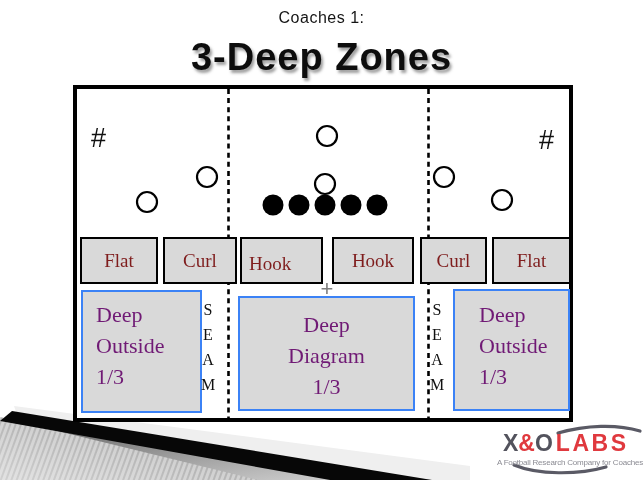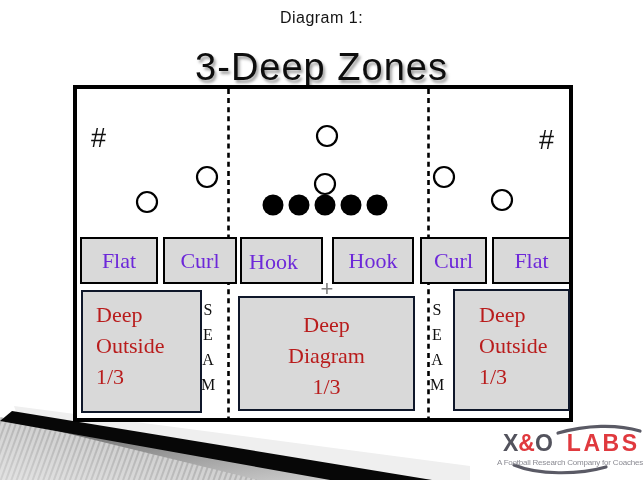--- a/index.html
+++ b/index.html
@@ -2,49 +2,49 @@
 <html style="--zone-fill: #d9d9d9; --marker-gray: #7f7f7f; --logo-red: #e0393e; --logo-gray: #53535d; --tagline-gray: #8b8b93;"><head>
 <meta charset="utf-8">
 <style>
   html,body{margin:0;padding:0;background:#ffffff;}
   .canvas{position:relative;width:643px;height:480px;background:#fff;overflow:hidden;
           font-family:"Liberation Sans",sans-serif;color:#000;}
 
   
   .kicker{position:absolute;left:0;top:9px;width:100%;text-align:center;
           font-size:16px;letter-spacing:.5px;color:#141414;}
-  .main-title{position:absolute;left:0;top:46px;width:100%;text-align:center;
-          font-size:38px;font-weight:400;letter-spacing:1px;color:#0d0d0d;
+  .main-title{position:absolute;left:0;top:36px;width:100%;text-align:center;
+          font-size:38px;font-weight:700;letter-spacing:1px;color:#0d0d0d;
           text-shadow:2px 3px 3px rgba(125,125,125,.75);}
 
   
   .field{position:absolute;left:73px;top:85px;width:500px;height:337px;
          border:4px solid #000;box-sizing:border-box;background:#fff;}
   .field-inner{position:absolute;inset:0;}
   #players-layer{position:absolute;left:0;top:0;z-index:1;}
   .dash-line{stroke:#000;stroke-width:2.6;stroke-dasharray:5 4.1;}
   .ol{fill:#000;}
   .sk{fill:#fff;stroke:#000;stroke-width:2.2;}
   .hash{position:absolute;font-size:27px;color:#111;z-index:1;font-family:"Liberation Sans",sans-serif;}
   .hash.left{left:14px;top:34px;}
   .hash.right{left:462px;top:36px;}
 
   .zone{position:absolute;background:var(--zone-fill,#d9d9d9);border:2px solid #000;
         box-sizing:border-box;z-index:2;display:flex;align-items:center;justify-content:center;
-        font-family:"Liberation Serif",serif;font-size:22px;color:#6d28d9;}
+        font-family:"Liberation Serif",serif;font-size:19px;color:#7f1d1d;}
   .z-flat-l{left:3px;top:148px;width:78px;height:47px;}
   .z-curl-l{left:86px;top:148px;width:74px;height:47px;}
   .z-hook-l{left:163px;top:148px;width:83px;height:47px;justify-content:flex-start;padding-left:7px;align-items:flex-end;padding-bottom:7px;}
   .z-hook-r{left:255px;top:148px;width:82px;height:47px;}
   .z-curl-r{left:343px;top:148px;width:67px;height:47px;}
   .z-flat-r{left:415px;top:148px;width:79px;height:47px;}
 
-  .deep{position:absolute;background:var(--zone-fill,#d9d9d9);border:2px solid #0f172a;
+  .deep{position:absolute;background:var(--zone-fill,#d9d9d9);border:2px solid #3b82f6;
         box-sizing:border-box;z-index:2;font-family:"Liberation Serif",serif;
-        font-size:22px;line-height:31px;color:#b91c1c;}
+        font-size:22px;line-height:31px;color:#701a75;}
   .d-left{left:4px;top:201px;width:121px;height:123px;padding:7px 0 0 13px;}
   .d-mid{left:161px;top:207px;width:177px;height:115px;text-align:center;padding-top:11px;}
   .d-right{left:376px;top:200px;width:117px;height:122px;padding:8px 0 0 24px;}
   .deep div{white-space:nowrap;}
 
   .seam{position:absolute;width:18px;z-index:2;text-align:center;
         font-family:"Liberation Serif",serif;font-size:16px;line-height:25px;color:#111;}
   .seam.left{left:122px;top:208px;}
   .seam.right{left:351px;top:208px;}
 
@@ -54,30 +54,30 @@
   
   .flourish{position:absolute;left:0;top:406px;z-index:0;}
 
   
   .logo{position:absolute;left:490px;top:421px;width:153px;height:58px;z-index:2;}
   .logo svg{position:absolute;left:0;top:0;}
   .brand{position:absolute;left:13px;top:11px;white-space:nowrap;
          font-weight:700;font-size:23px;line-height:1;letter-spacing:0;}
   .brand .slate{color:var(--logo-gray,#53535d);}
   .brand .red{color:var(--logo-red,#e0393e);}
-  .brand .labs{margin-left:14px;letter-spacing:2.5px;color:var(--logo-red,#e0393e);}
+  .brand .labs{margin-left:3px;letter-spacing:2.5px;color:var(--logo-red,#e0393e);}
   .tagline{position:absolute;left:0;top:37px;width:153px;text-align:right;
            font-size:8px;letter-spacing:-0.2px;color:var(--tagline-gray,#8b8b93);white-space:nowrap;}
 </style>
 </head>
 <body>
 
 <div class="canvas">
 
-  <div class="kicker">Diagram 1:</div>
+  <div class="kicker">Coaches 1:</div>
   <div class="main-title">3-Deep Zones</div>
 
   <svg class="flourish" width="470" height="74" viewBox="0 0 470 74">
     <defs>
       <linearGradient id="gb" x1="0" y1="0" x2="1" y2="1">
         <stop offset="0" stop-color="#5a5a5a"></stop>
           <stop offset="1" stop-color="#dcdcdc"></stop>
       </linearGradient>
       <linearGradient id="fade" x1="1" y1="0" x2="0" y2="1">
         <stop offset="0" stop-color="#ffffff" stop-opacity="0"></stop>

